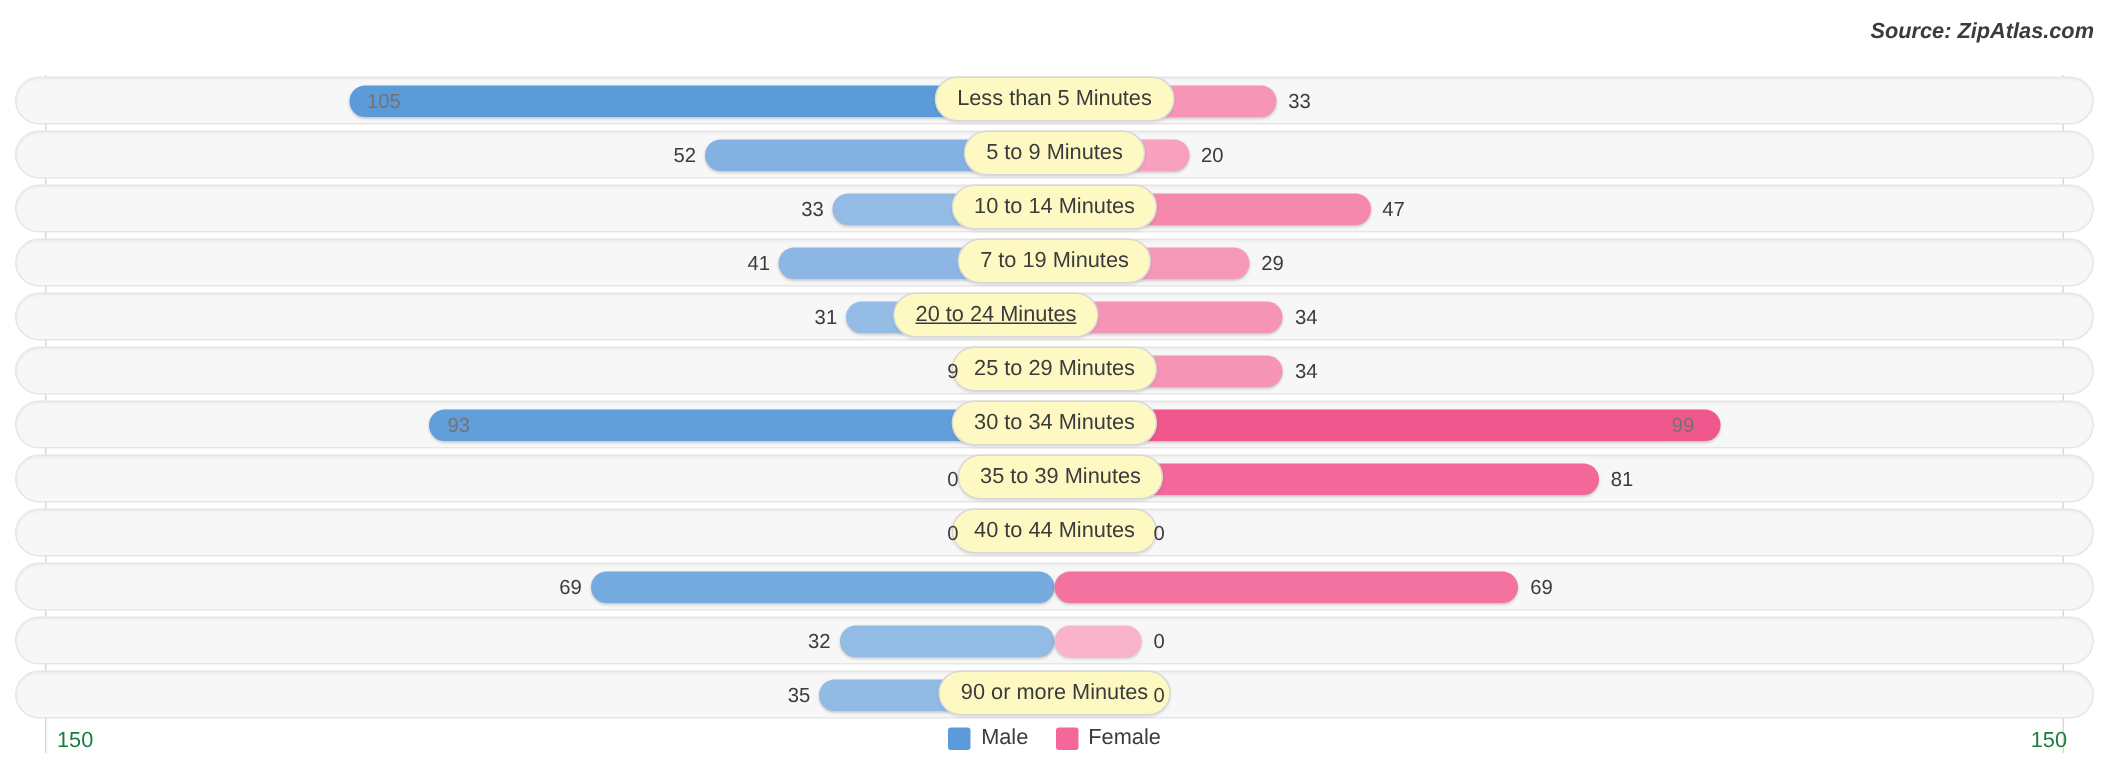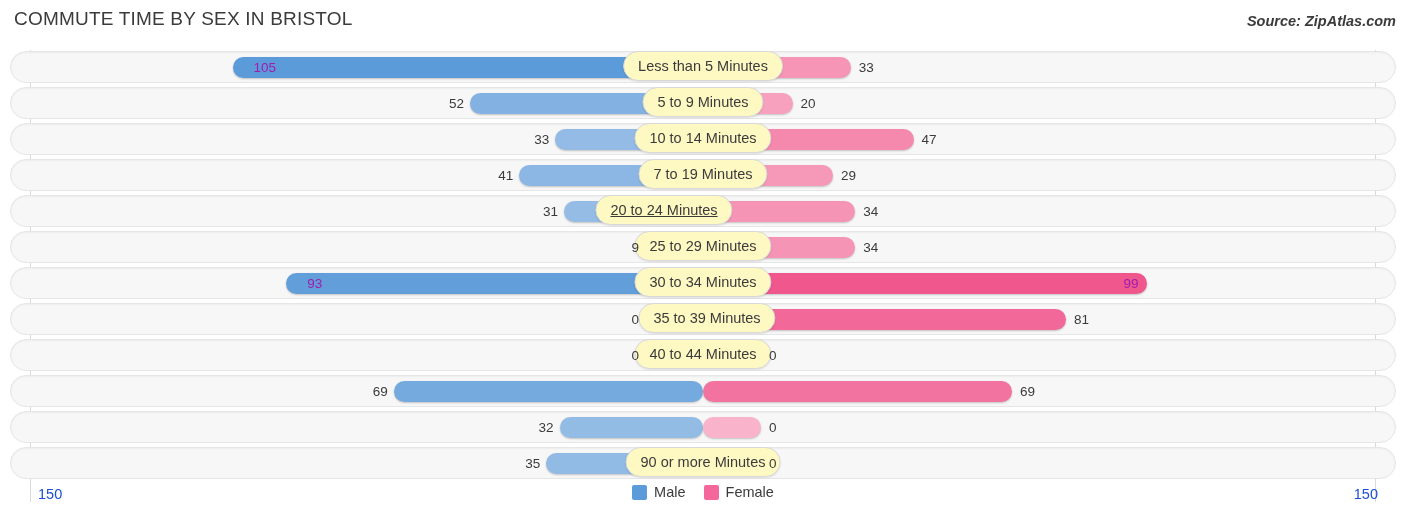--- a/index.html
+++ b/index.html
@@ -43,53 +43,52 @@
     border-radius:11px;
     box-shadow:0 1px 2px rgba(0,0,0,.22);
   }
   .bar-male{}
   .bar-female{}
 
   .val{
     position:absolute;top:10px;
     font-size:13.5px;line-height:15px;color:#3b3b3b;white-space:nowrap;
   }
-  .val-in{color:#a21caf;margin-left:9px;}
+  .val-in{color:#737373;}
 
   .cat-pill{
     position:absolute;top:1px;height:30px;
     background:#fef9c3;border:1px solid #d8d8d8;border-radius:15px;
     display:flex;align-items:center;justify-content:center;
     padding:0 14px;box-sizing:border-box;
     box-shadow:0 1px 2px rgba(0,0,0,.10);
     font-size:14.5px;color:#3b3b3b;white-space:nowrap;
     transform:translateX(-50%);
   }
 
   .footer{position:absolute;left:0;top:480px;width:1406px;height:42px;}
   .axis-label{
-    position:absolute;top:6px;font-size:14.5px;color:#1d4ed8;
+    position:absolute;top:6px;font-size:14.5px;color:#15803d;
   }
   .axis-label-left{left:38px;}
   .axis-label-right{right:28px;}
 
   .legend{
     position:absolute;left:0;right:0;top:4px;
     display:flex;align-items:center;justify-content:center;gap:18px;
   }
   .legend-item{display:flex;align-items:center;gap:7px;}
   .swatch{width:15px;height:15px;border-radius:2px;display:inline-block;}
   .legend-label{font-size:14.5px;color:#3b3b3b;}
 </style>
 </head>
 <body>
 
 <div class="chart-root">
 
-  <div class="title">COMMUTE TIME BY SEX IN BRISTOL</div>
   <div class="source">Source: ZipAtlas.com</div>
 
   <div class="axis-line axis-left"></div>
   <div class="axis-line axis-right"></div>
 
   <div class="rows" id="rows">
       <div class="row">
         <div class="track"></div>
         <div class="bar bar-male" style="left: 232.6px; width: 470.4px; background: rgb(91, 155, 217);"></div>
         <div class="bar bar-female" style="left: 703px; width: 147.84px; background: rgb(246, 149, 182);"></div>

